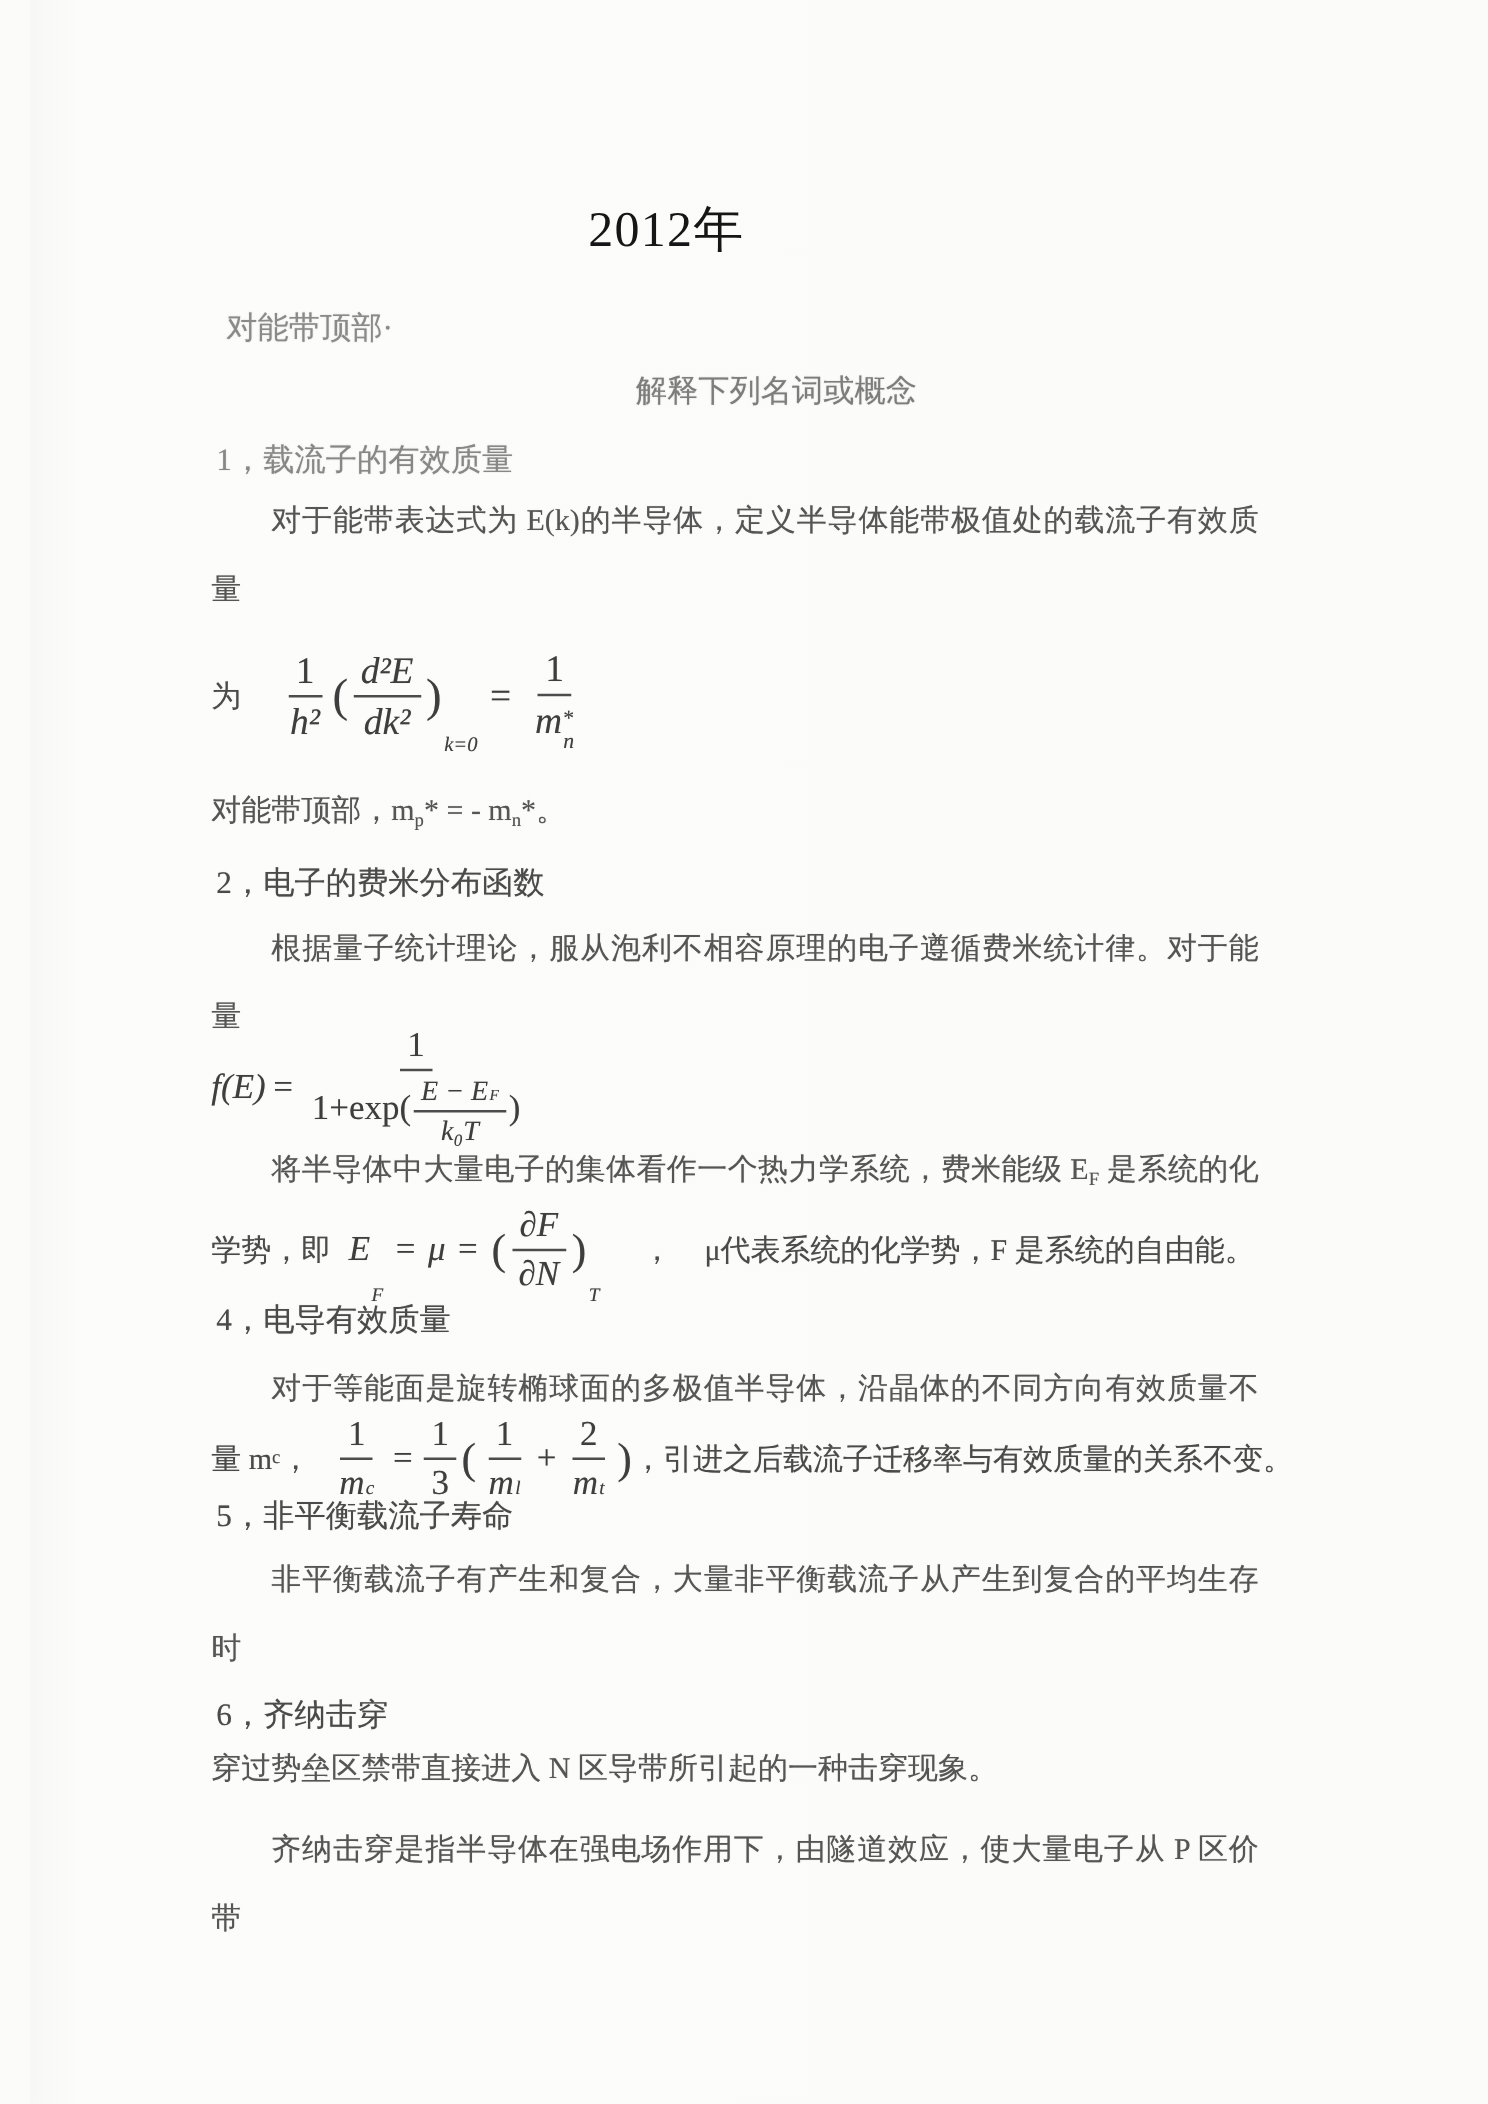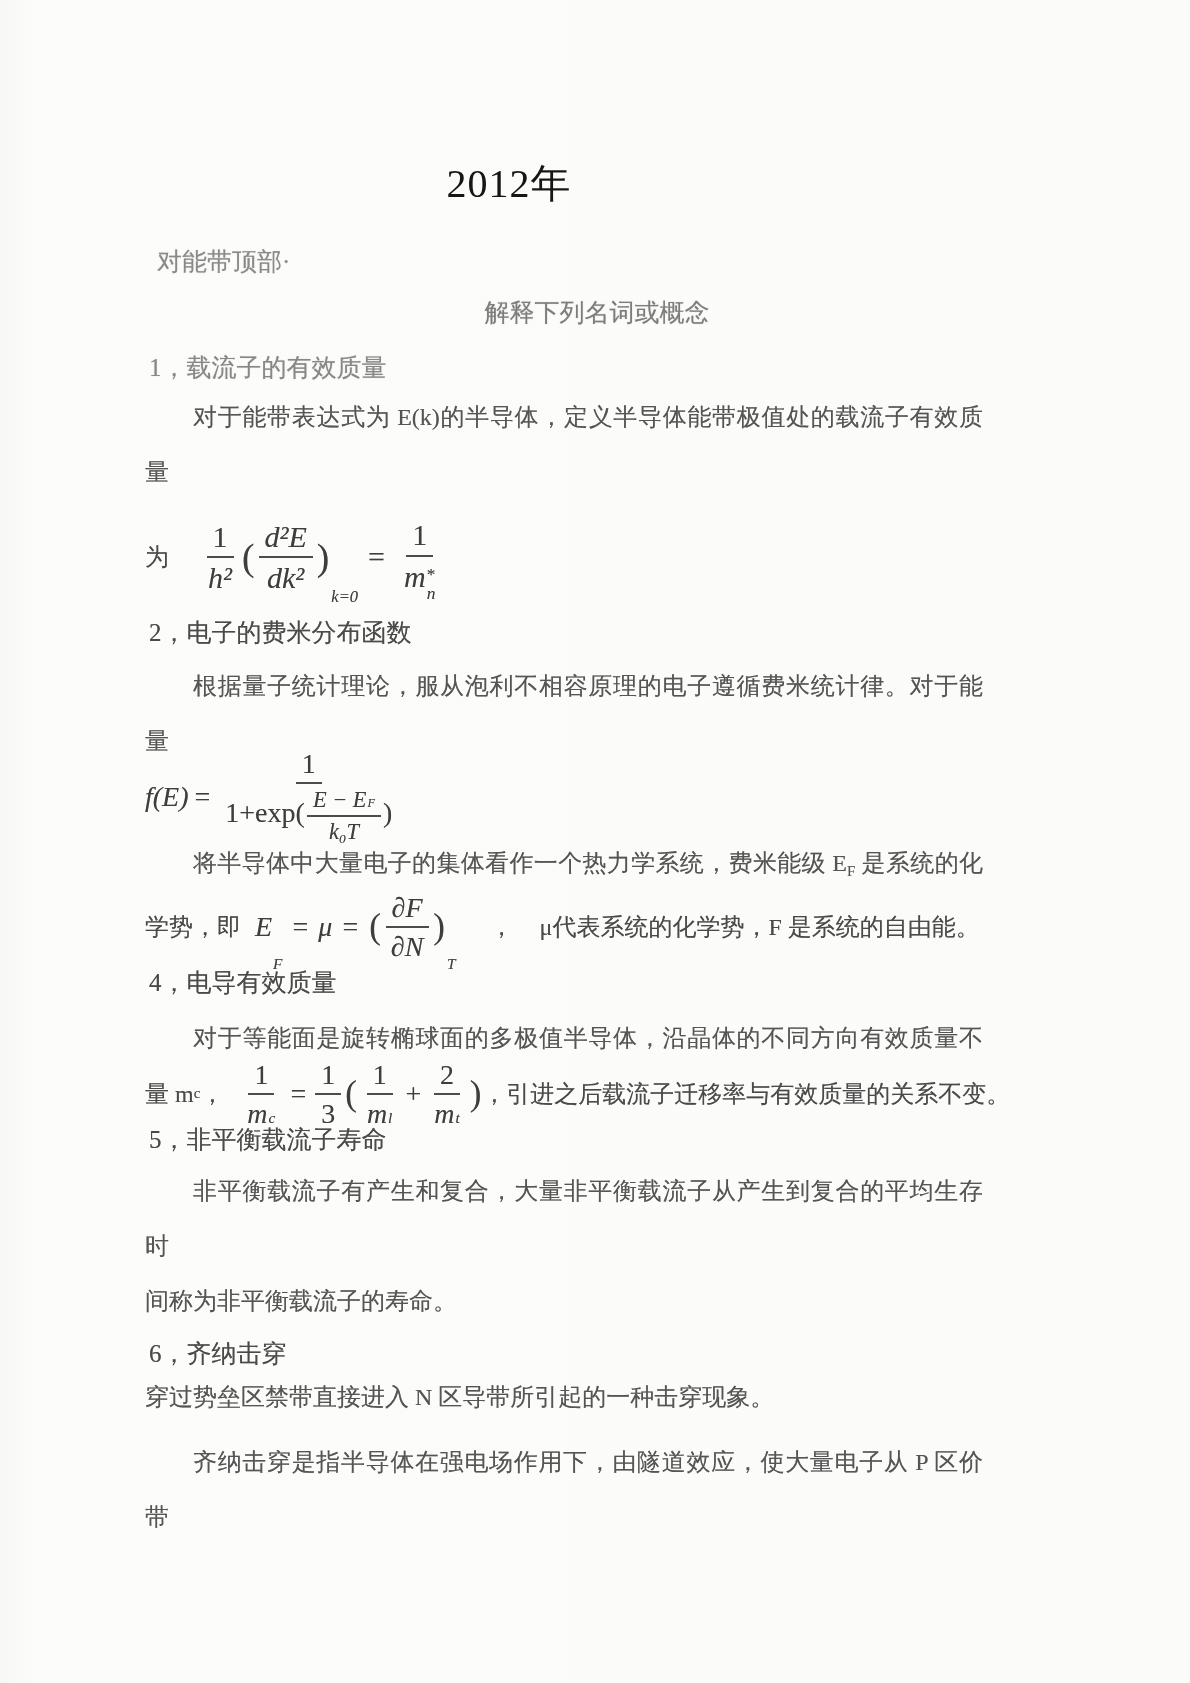--- a/index.html
+++ b/index.html
@@ -9,20 +9,21 @@
     font-family:"Liberation Serif","DejaVu Serif",serif;
     overflow:hidden;
   }
   .page{
     position:relative;
     width:1088px;height:1683px;
     box-sizing:border-box;
     padding:0 105px 0 145px;
     background:linear-gradient(90deg,#f7f7f5 0px,#fcfcfa 40px,#fbfbf9 100%);
     color:#4e4e4e;
+    margin-left:24px;
   }
   .title{
     padding-top:156px;
     text-align:center;
     transform:translateX(-55px);
     font-size:40px;
     letter-spacing:1px;
     color:#161616;
   }
   .hdr{
@@ -140,20 +141,23 @@
       <span class="op">=</span>
       <span class="frac">
         <span class="num">1</span>
         <span class="den"><span class="var">m</span><span class="supsub">
               <span>*</span>
               <span class="var">n</span>
             </span></span>
       </span>
     </span>
   </div>
+  <div class="para" style="margin-top:10px;">
+    <span>对能带顶部，m</span><span class="bsub">p</span><span>* = - m</span><span class="bsub">n</span><span>*。</span>
+  </div>
 
   <div class="shead" style="margin-top:4px;">2，电子的费米分布函数</div>
   <div class="para indent just" style="margin-top:10px;">根据量子统计理论，服从泡利不相容原理的电子遵循费米统计律。对于能量</div>
   <div class="frow">
     <span class="formula f28">
       <span class="var">f(E)</span>
       <span class="op" style="margin:0 6px;">=</span>
       <span class="frac">
         <span class="num">1</span>
         <span class="den"><span>1+exp(</span><span class="frac small">
@@ -213,19 +217,18 @@
         <span class="num">2</span>
         <span class="den"><span class="var">m</span><span class="fsub" style="transform:translateY(5px);">t</span></span>
       </span>
       <span class="paren">)</span>
     </span>
     <span>，引进之后载流子迁移率与有效质量的关系不变。</span>
   </div>
 
   <div class="shead" style="margin-top:2px;">5，非平衡载流子寿命</div>
   <div class="para indent just" style="margin-top:8px;">非平衡载流子有产生和复合，大量非平衡载流子从产生到复合的平均生存时</div>
-  <div class="para">间称为非平衡载流子的寿命。</div>
 
   <div class="shead" style="margin-top:8px;">6，齐纳击穿</div>
   <div class="para">穿过势垒区禁带直接进入 N 区导带所引起的一种击穿现象。</div>
   <div class="para indent just" style="margin-top:10px;">齐纳击穿是指半导体在强电场作用下，由隧道效应，使大量电子从 P 区价带</div>
 
 </div>
 
 </body></html>

